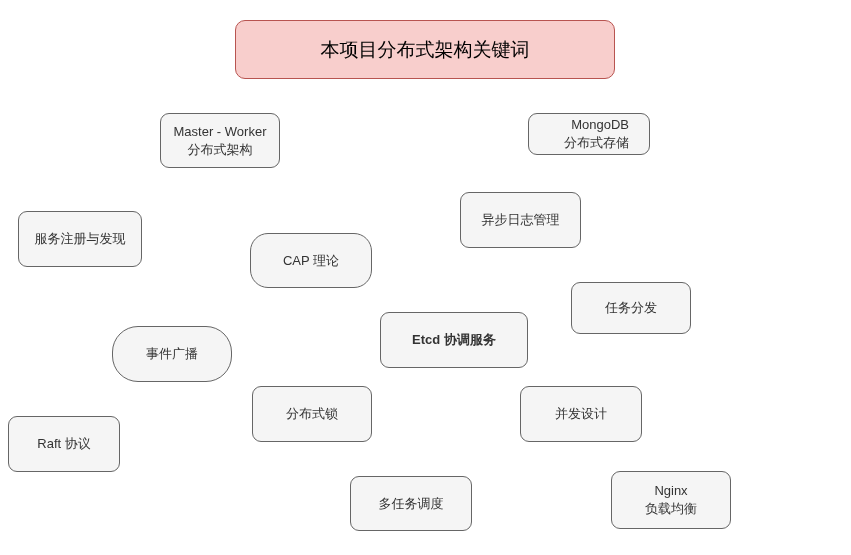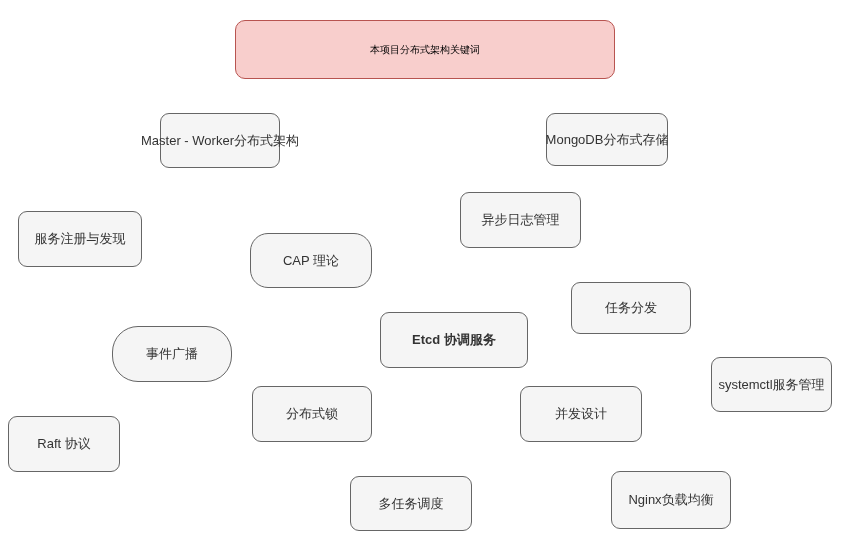--- a/index.html
+++ b/index.html
@@ -18,59 +18,60 @@
   .node {
     position: absolute;
     box-sizing: border-box;
     background: #f5f5f5;
     border: 1px solid #666666;
     border-radius: 9px;
     color: #333333;
     font-size: 13px;
     line-height: 18px;
     display: flex;
+    flex-direction: column;
     align-items: center;
     justify-content: center;
     text-align: center;
     padding: 2px 20px;
   }
   .node .line {
     white-space: nowrap;
   }
   #title-node {
     position: absolute;
     box-sizing: border-box;
     left: 235px;
     top: 20px;
     width: 380px;
     height: 59px;
     background: #f8cecc;
     border: 1.5px solid #b85450;
     border-radius: 10px;
     color: #000000;
-    font-size: 10px;
+    font-size: 19px;
     display: flex;
     align-items: center;
     justify-content: center;
     text-align: center;
   }
 </style>
 </head>
 <body>
 
 <div id="canvas">
   <div id="title-node">
     <span>本项目分布式架构关键词</span>
   </div>
 
 <div class="node" style="left: 160px; top: 113px; width: 120px; height: 55px;">
       <div class="line">Master - Worker</div>
       <div class="line">分布式架构</div>
     </div>
-    <div class="node" style="left: 546px; top: 113px; width: 122px; height: 53px;">
+    <div class="node" style="left: 528px; top: 113px; width: 122px; height: 42px; align-items: flex-end;">
       <div class="line">MongoDB</div>
       <div class="line">分布式存储</div>
     </div>
     <div class="node" style="left: 460px; top: 192px; width: 121px; height: 56px;">
       <div class="line">异步日志管理</div>
     </div>
     <div class="node" style="left: 18px; top: 211px; width: 124px; height: 56px;">
       <div class="line">服务注册与发现</div>
     </div>
     <div class="node" style="left: 250px; top: 233px; width: 122px; height: 55px; border-radius: 18px;">
@@ -78,24 +79,20 @@
     </div>
     <div class="node" style="left: 571px; top: 282px; width: 120px; height: 52px;">
       <div class="line">任务分发</div>
     </div>
     <div class="node" style="left: 380px; top: 312px; width: 148px; height: 56px; font-weight: bold;">
       <div class="line">Etcd 协调服务</div>
     </div>
     <div class="node" style="left: 112px; top: 326px; width: 120px; height: 56px; border-radius: 26px;">
       <div class="line">事件广播</div>
     </div>
-    <div class="node" style="left: 711px; top: 357px; width: 121px; height: 55px;">
-      <div class="line">systemctl</div>
-      <div class="line">服务管理</div>
-    </div>
     <div class="node" style="left: 252px; top: 386px; width: 120px; height: 56px;">
       <div class="line">分布式锁</div>
     </div>
     <div class="node" style="left: 520px; top: 386px; width: 122px; height: 56px;">
       <div class="line">并发设计</div>
     </div>
     <div class="node" style="left: 8px; top: 416px; width: 112px; height: 56px;">
       <div class="line">Raft 协议</div>
     </div>
     <div class="node" style="left: 350px; top: 476px; width: 122px; height: 55px;">

